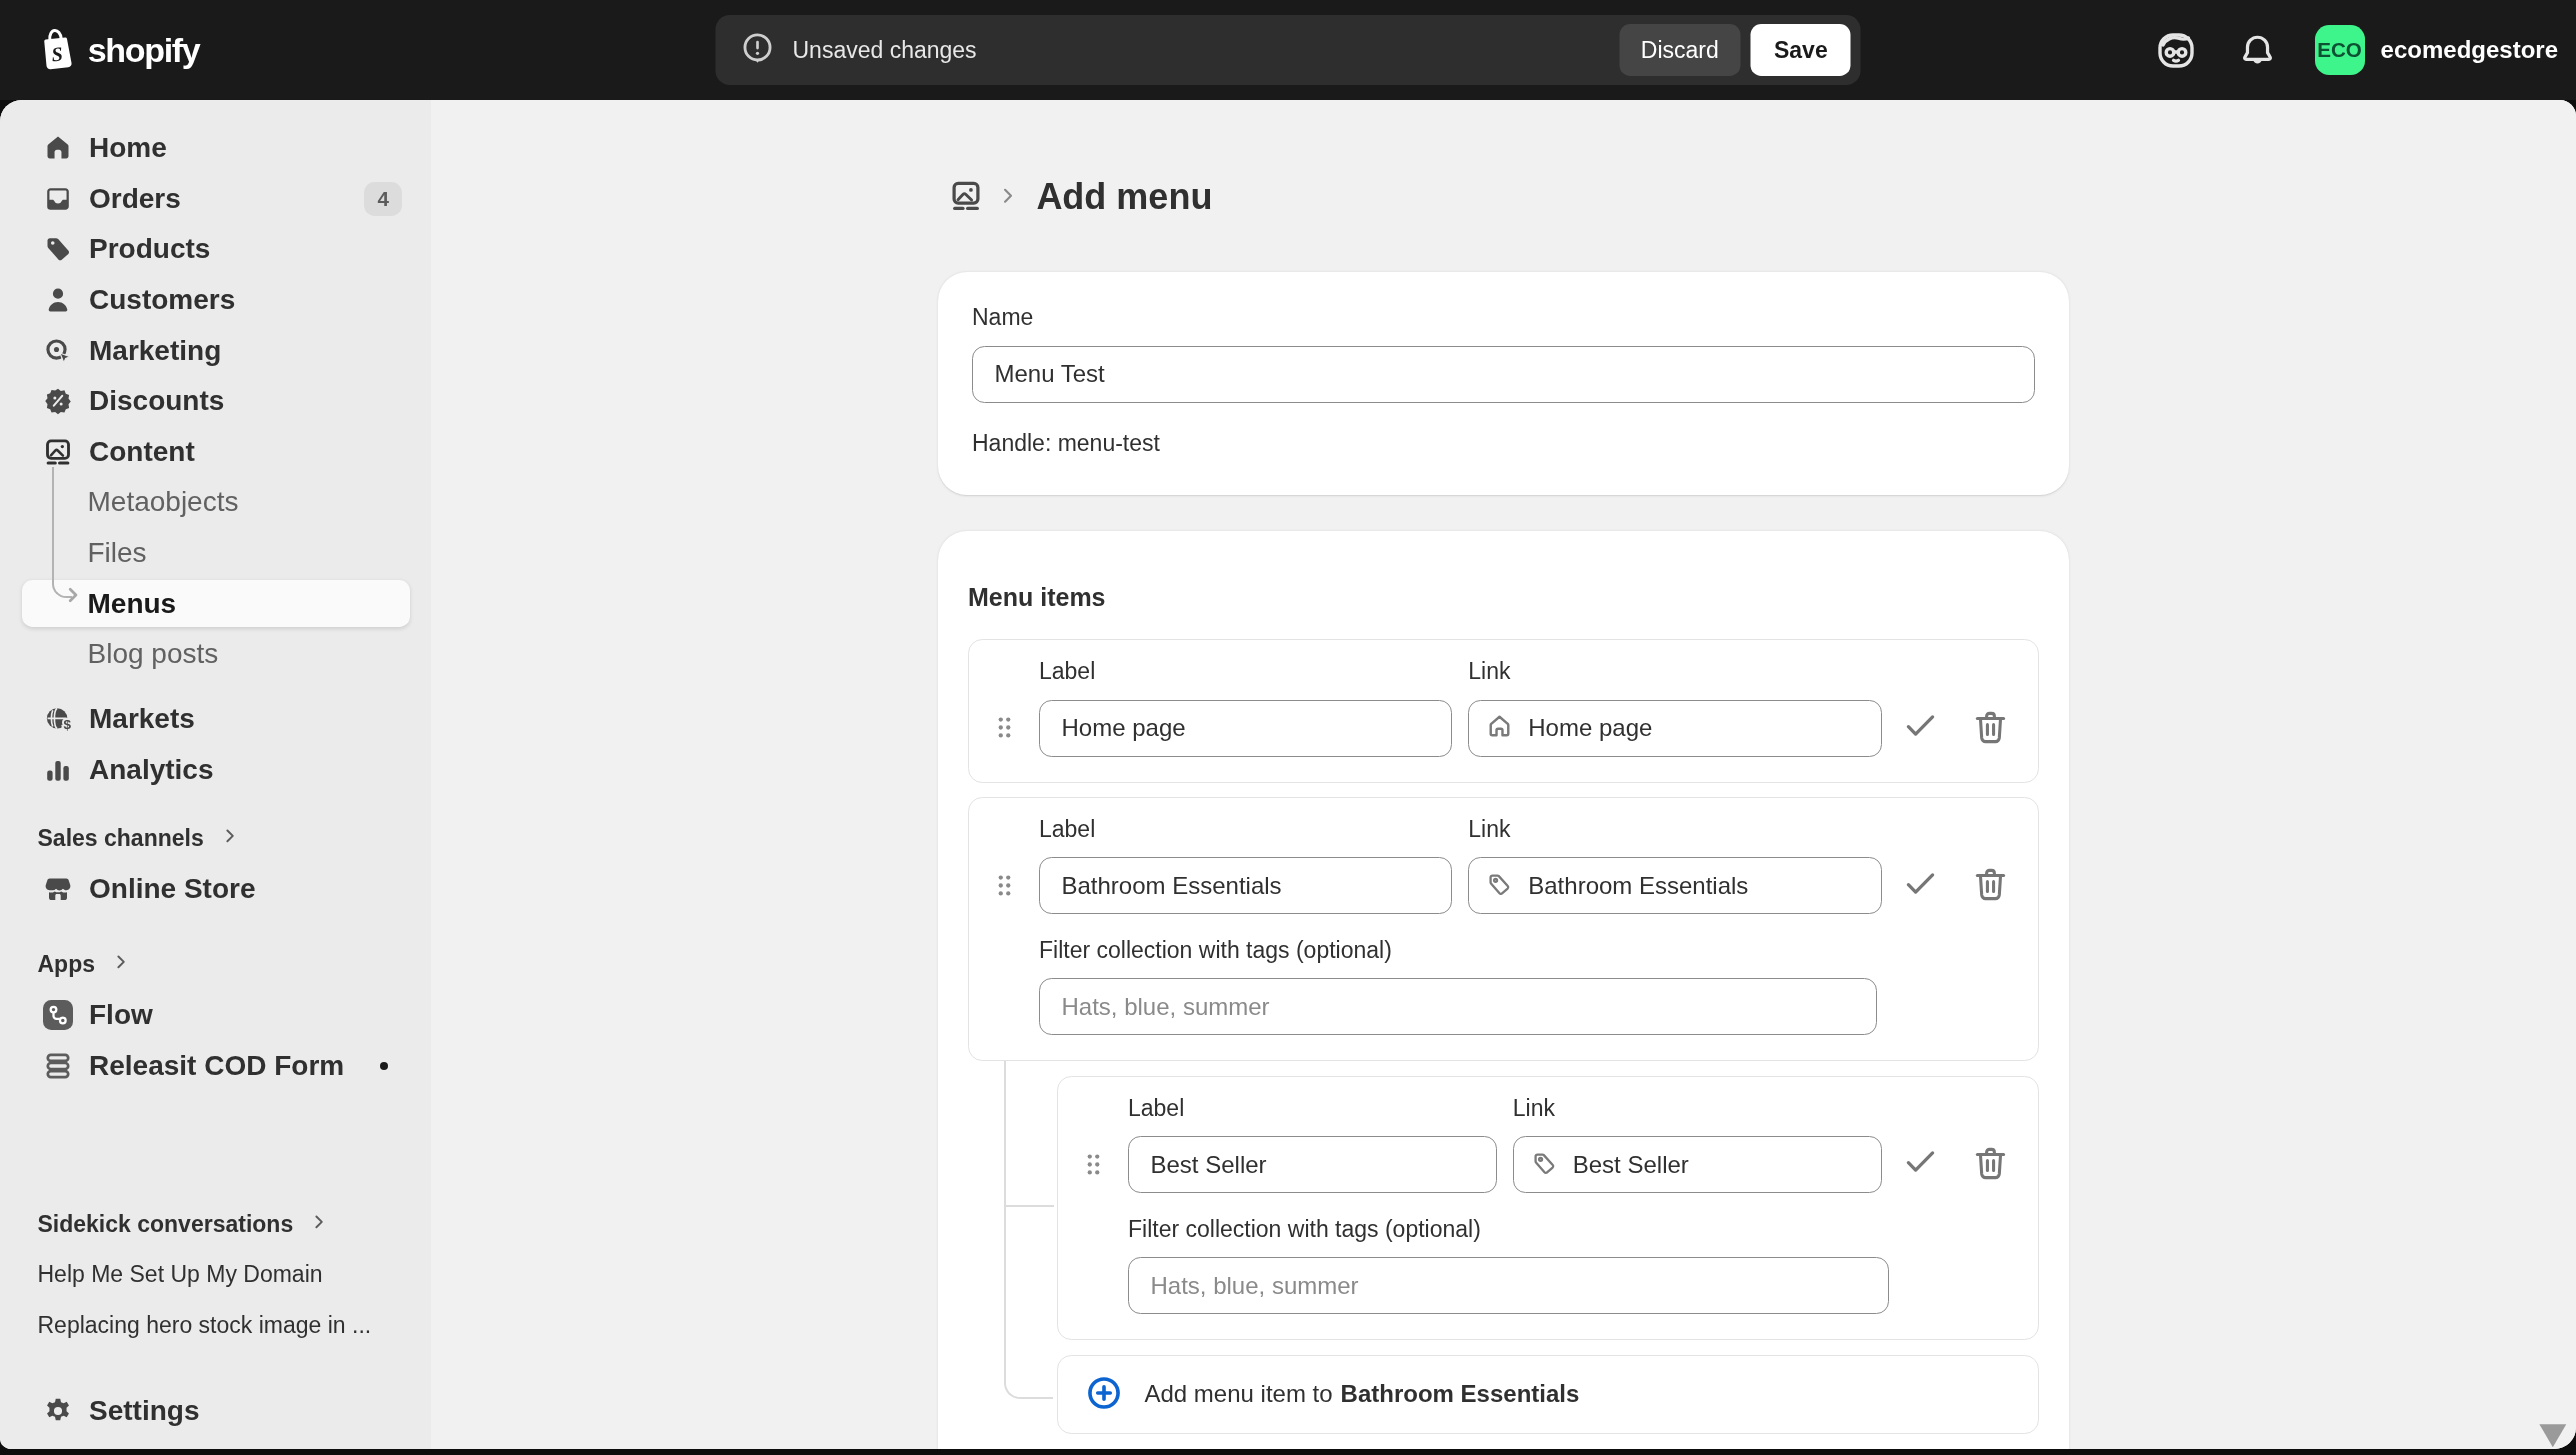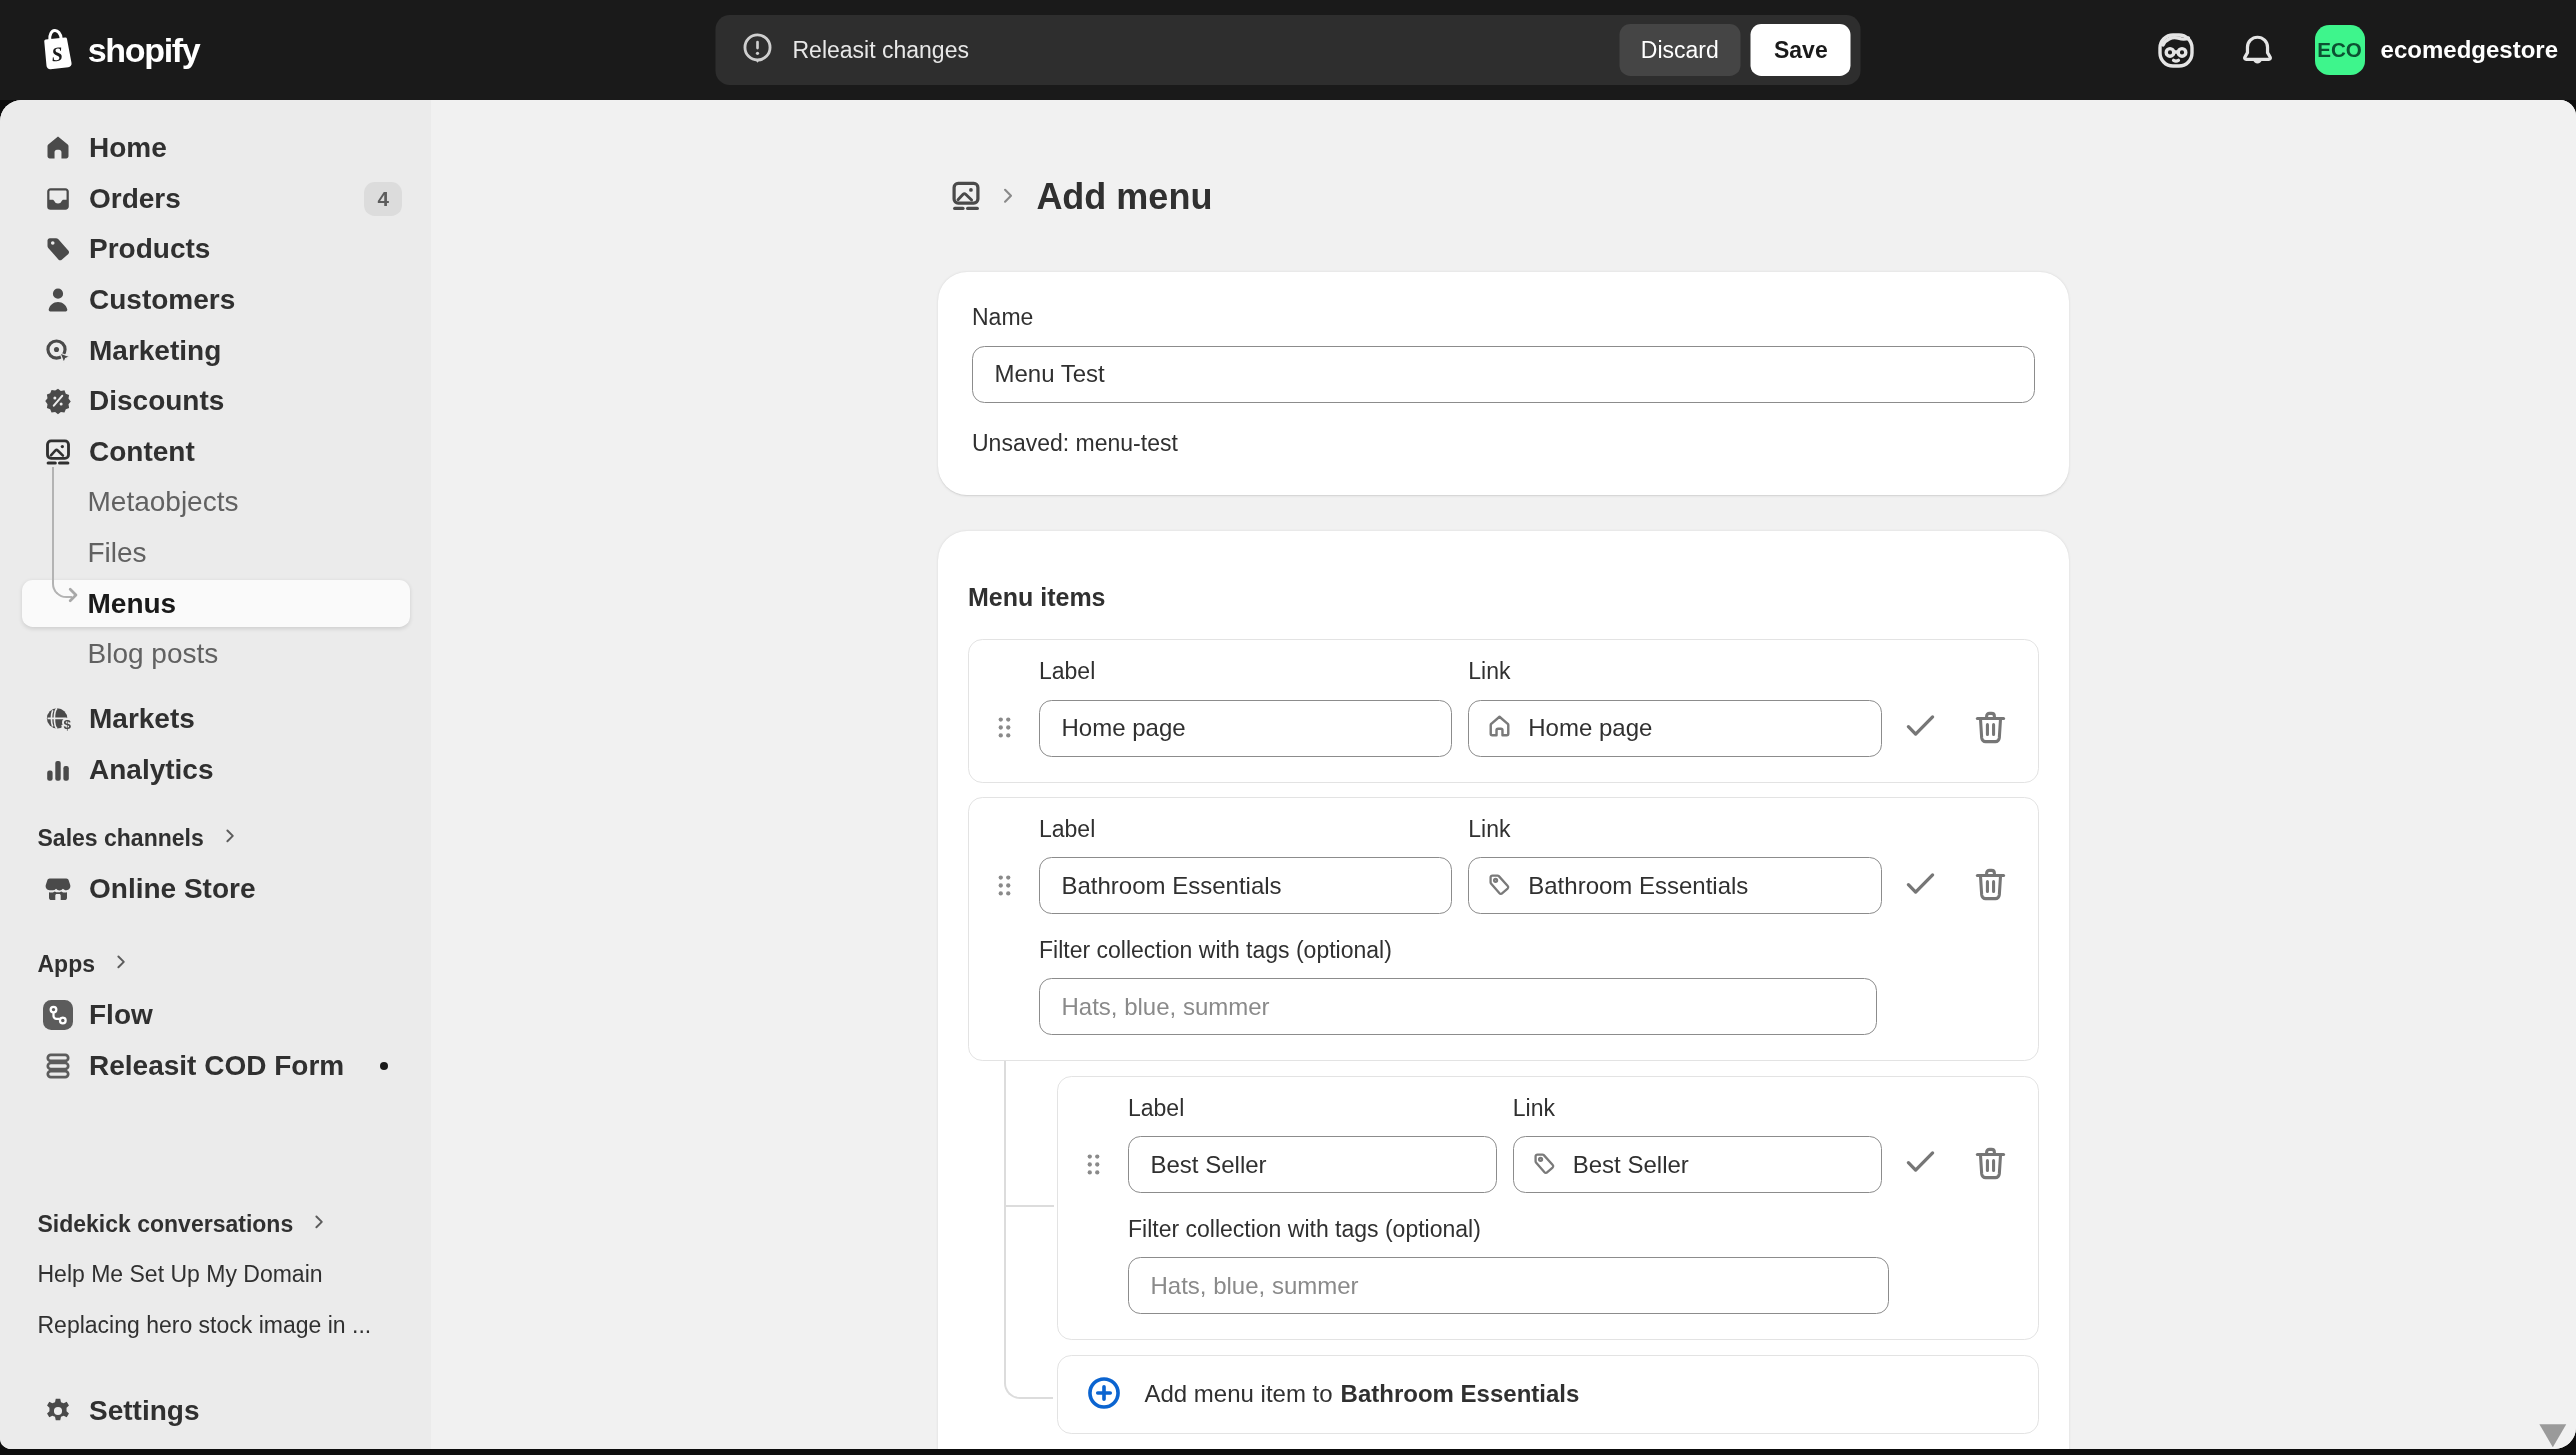--- a/index.html
+++ b/index.html
@@ -138,21 +138,21 @@
 
     <div class="save-bar">
       <span>
         <svg width="38" height="38" viewBox="0 0 20 20" fill="none">
           <circle cx="10" cy="9.2" r="6.6" stroke="#cfcfcf" stroke-width="1.5"></circle>
           <path d="M8.6 15.3 10 17.2l1.4-1.9z" fill="#cfcfcf"></path>
           <rect x="9.3" y="5.6" width="1.4" height="4.6" rx="0.7" fill="#cfcfcf"></rect>
           <circle cx="10" cy="12.3" r="0.85" fill="#cfcfcf"></circle>
         </svg>
       </span>
-      <span class="save-msg">Releasit changes</span>
+      <span class="save-msg">Unsaved changes</span>
       <button class="btn-discard">Discard</button>
       <button class="btn-save">Save</button>
     </div>
 
     <div class="topbar-right">
       <button class="icon-btn">
         <svg width="48" height="48" viewBox="0 0 24 24" fill="none" stroke="#e5e5e5" stroke-width="1.7" stroke-linecap="round">
           <rect x="4" y="4.5" width="16" height="15.5" rx="6.5"></rect>
           <path d="M5.5 9.5c1.2-2.8 4.6-4.3 7.7-3.4 1.9.6 3.9.5 5-.1"></path>
           <circle cx="9" cy="13.2" r="1.9"></circle>
@@ -396,21 +396,21 @@
             <svg width="21.5" height="21.5" viewBox="0 0 20 20" fill="none" stroke="#8a8a8a" stroke-width="2" stroke-linecap="round" stroke-linejoin="round">
                 <path d="M7.5 4.5 13 10l-5.5 5.5"></path>
               </svg>
           </span>
           <h1 class="crumb-title">Add menu</h1>
         </div>
 
         <section class="card name-card">
           <div class="field-label">Name</div>
           <input class="text-input" type="text" value="Menu Test" style="">
-          <div class="handle-line">Unsaved: menu-test</div>
+          <div class="handle-line">Handle: menu-test</div>
         </section>
 
         <section class="card menu-card">
           <h2 class="card-heading">Menu items</h2>
 
           <div class="item-box">
             <div class="fields-row">
               <span class="handle-col">
                 <svg width="23" height="29" viewBox="0 0 16 20" fill="#8a8a8a">
                   <circle cx="5.4" cy="4.5" r="1.5"></circle>

